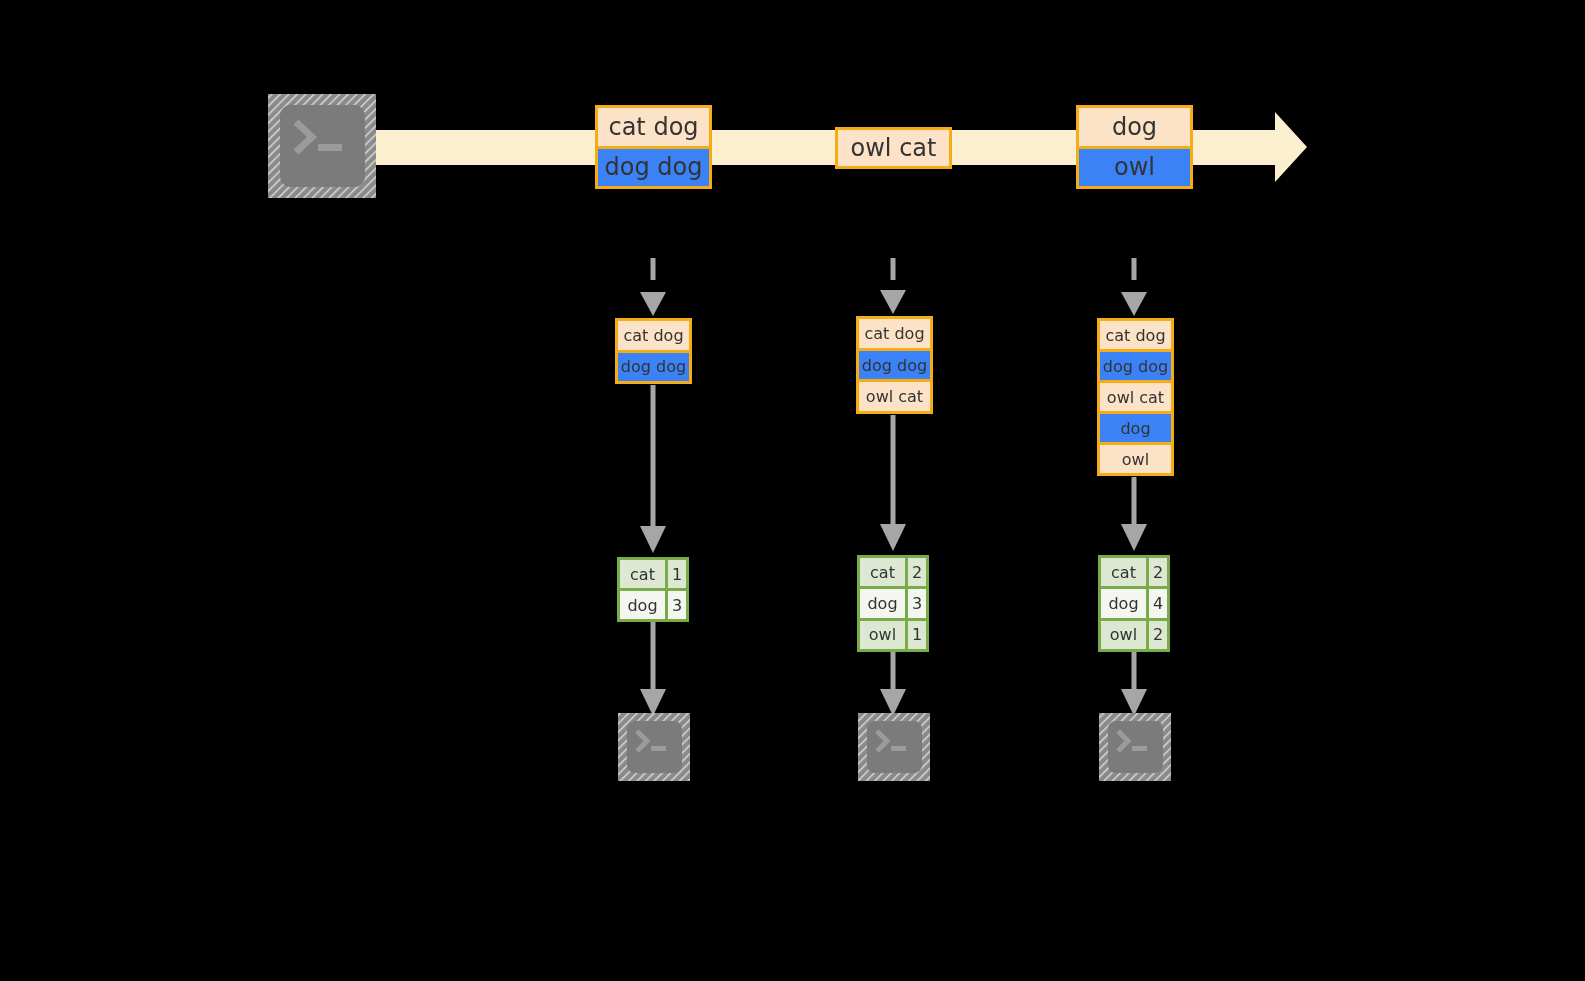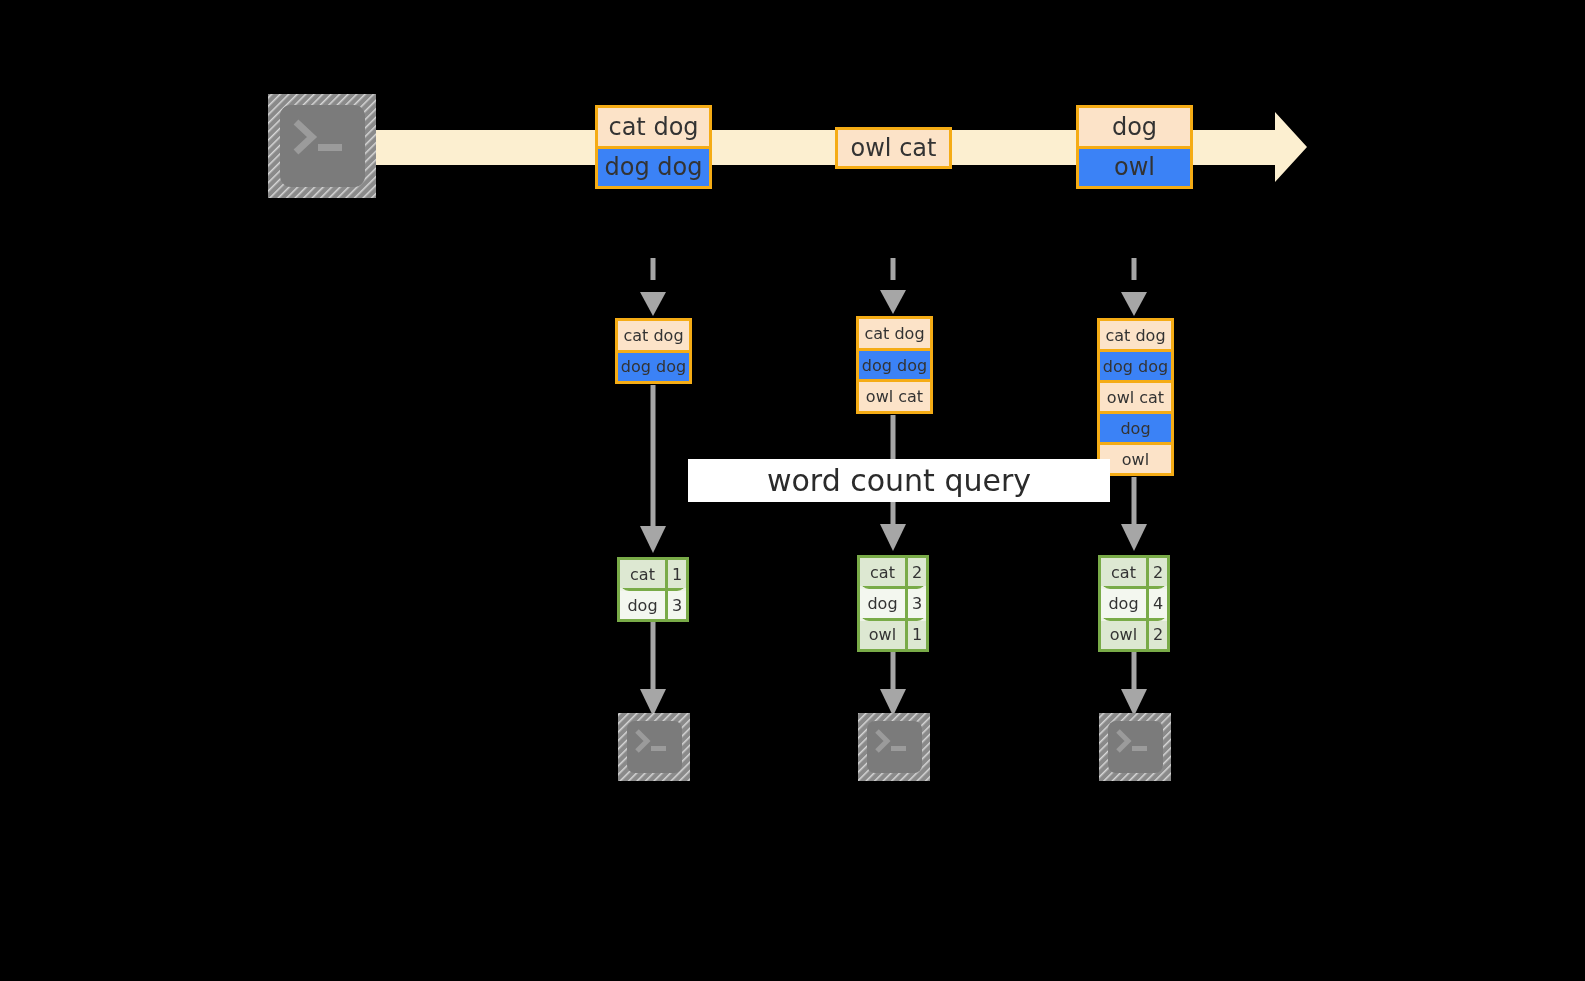--- a/index.html
+++ b/index.html
@@ -52,21 +52,20 @@
     display: flex;
     flex-direction: column;
     overflow: hidden;
     background: #eef3e7;
   }
   .res .row {
     box-sizing: border-box;
     flex: 1 1 auto;
     display: flex;
     border-bottom: 3px solid #79ab48;
-    border-radius: 9px;
   }
   .res .row:last-child { border-bottom: none; }
   .res .row .k, .res .row .v {
     box-sizing: border-box;
     display: flex;
     align-items: center;
     justify-content: center;
     font-size: 16px;
     color: #333333;
     background: #f3f7ef;
@@ -226,17 +225,14 @@
     <div class="row">
       <div class="k">dog</div>
       <div class="v">4</div>
     </div>
     <div class="row dark">
       <div class="k">owl</div>
       <div class="v">2</div>
     </div>
   </div>
 
-  <div class="label-box" style="left:688px; top:459px; width:422px; height:43px;">
-    <span>word count query</span>
-  </div>
 
 </div>
 
 </body></html>

